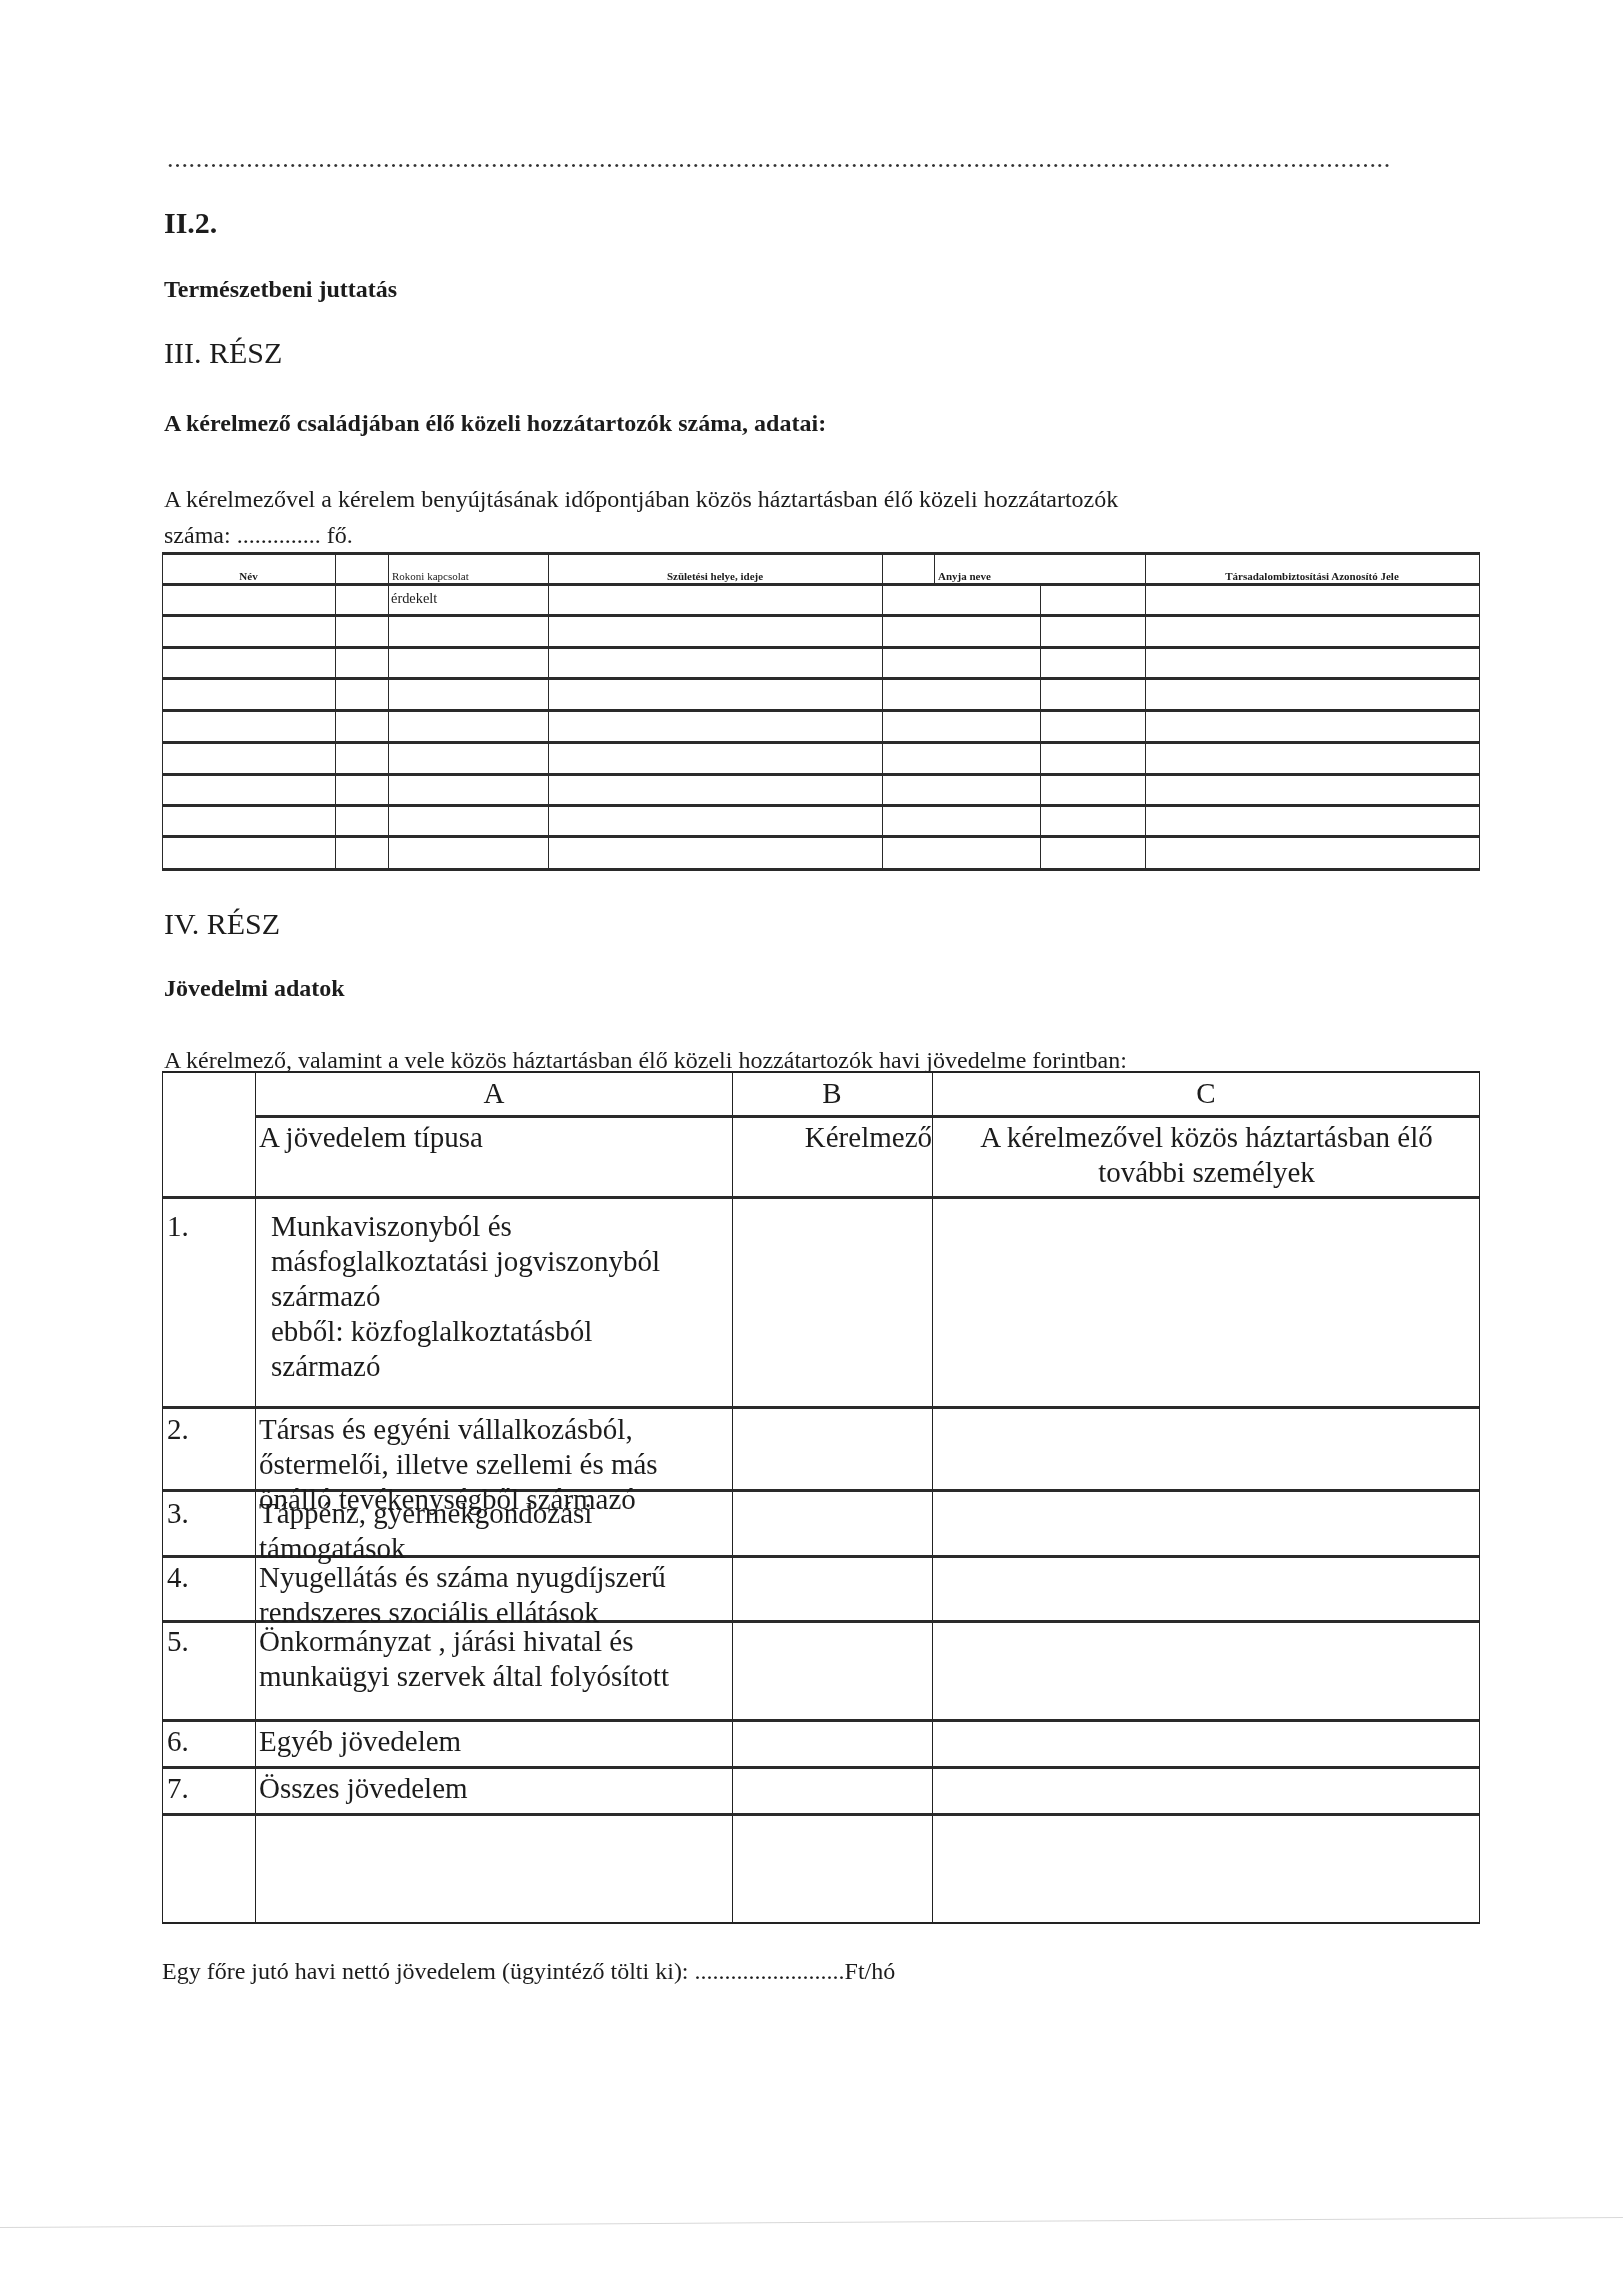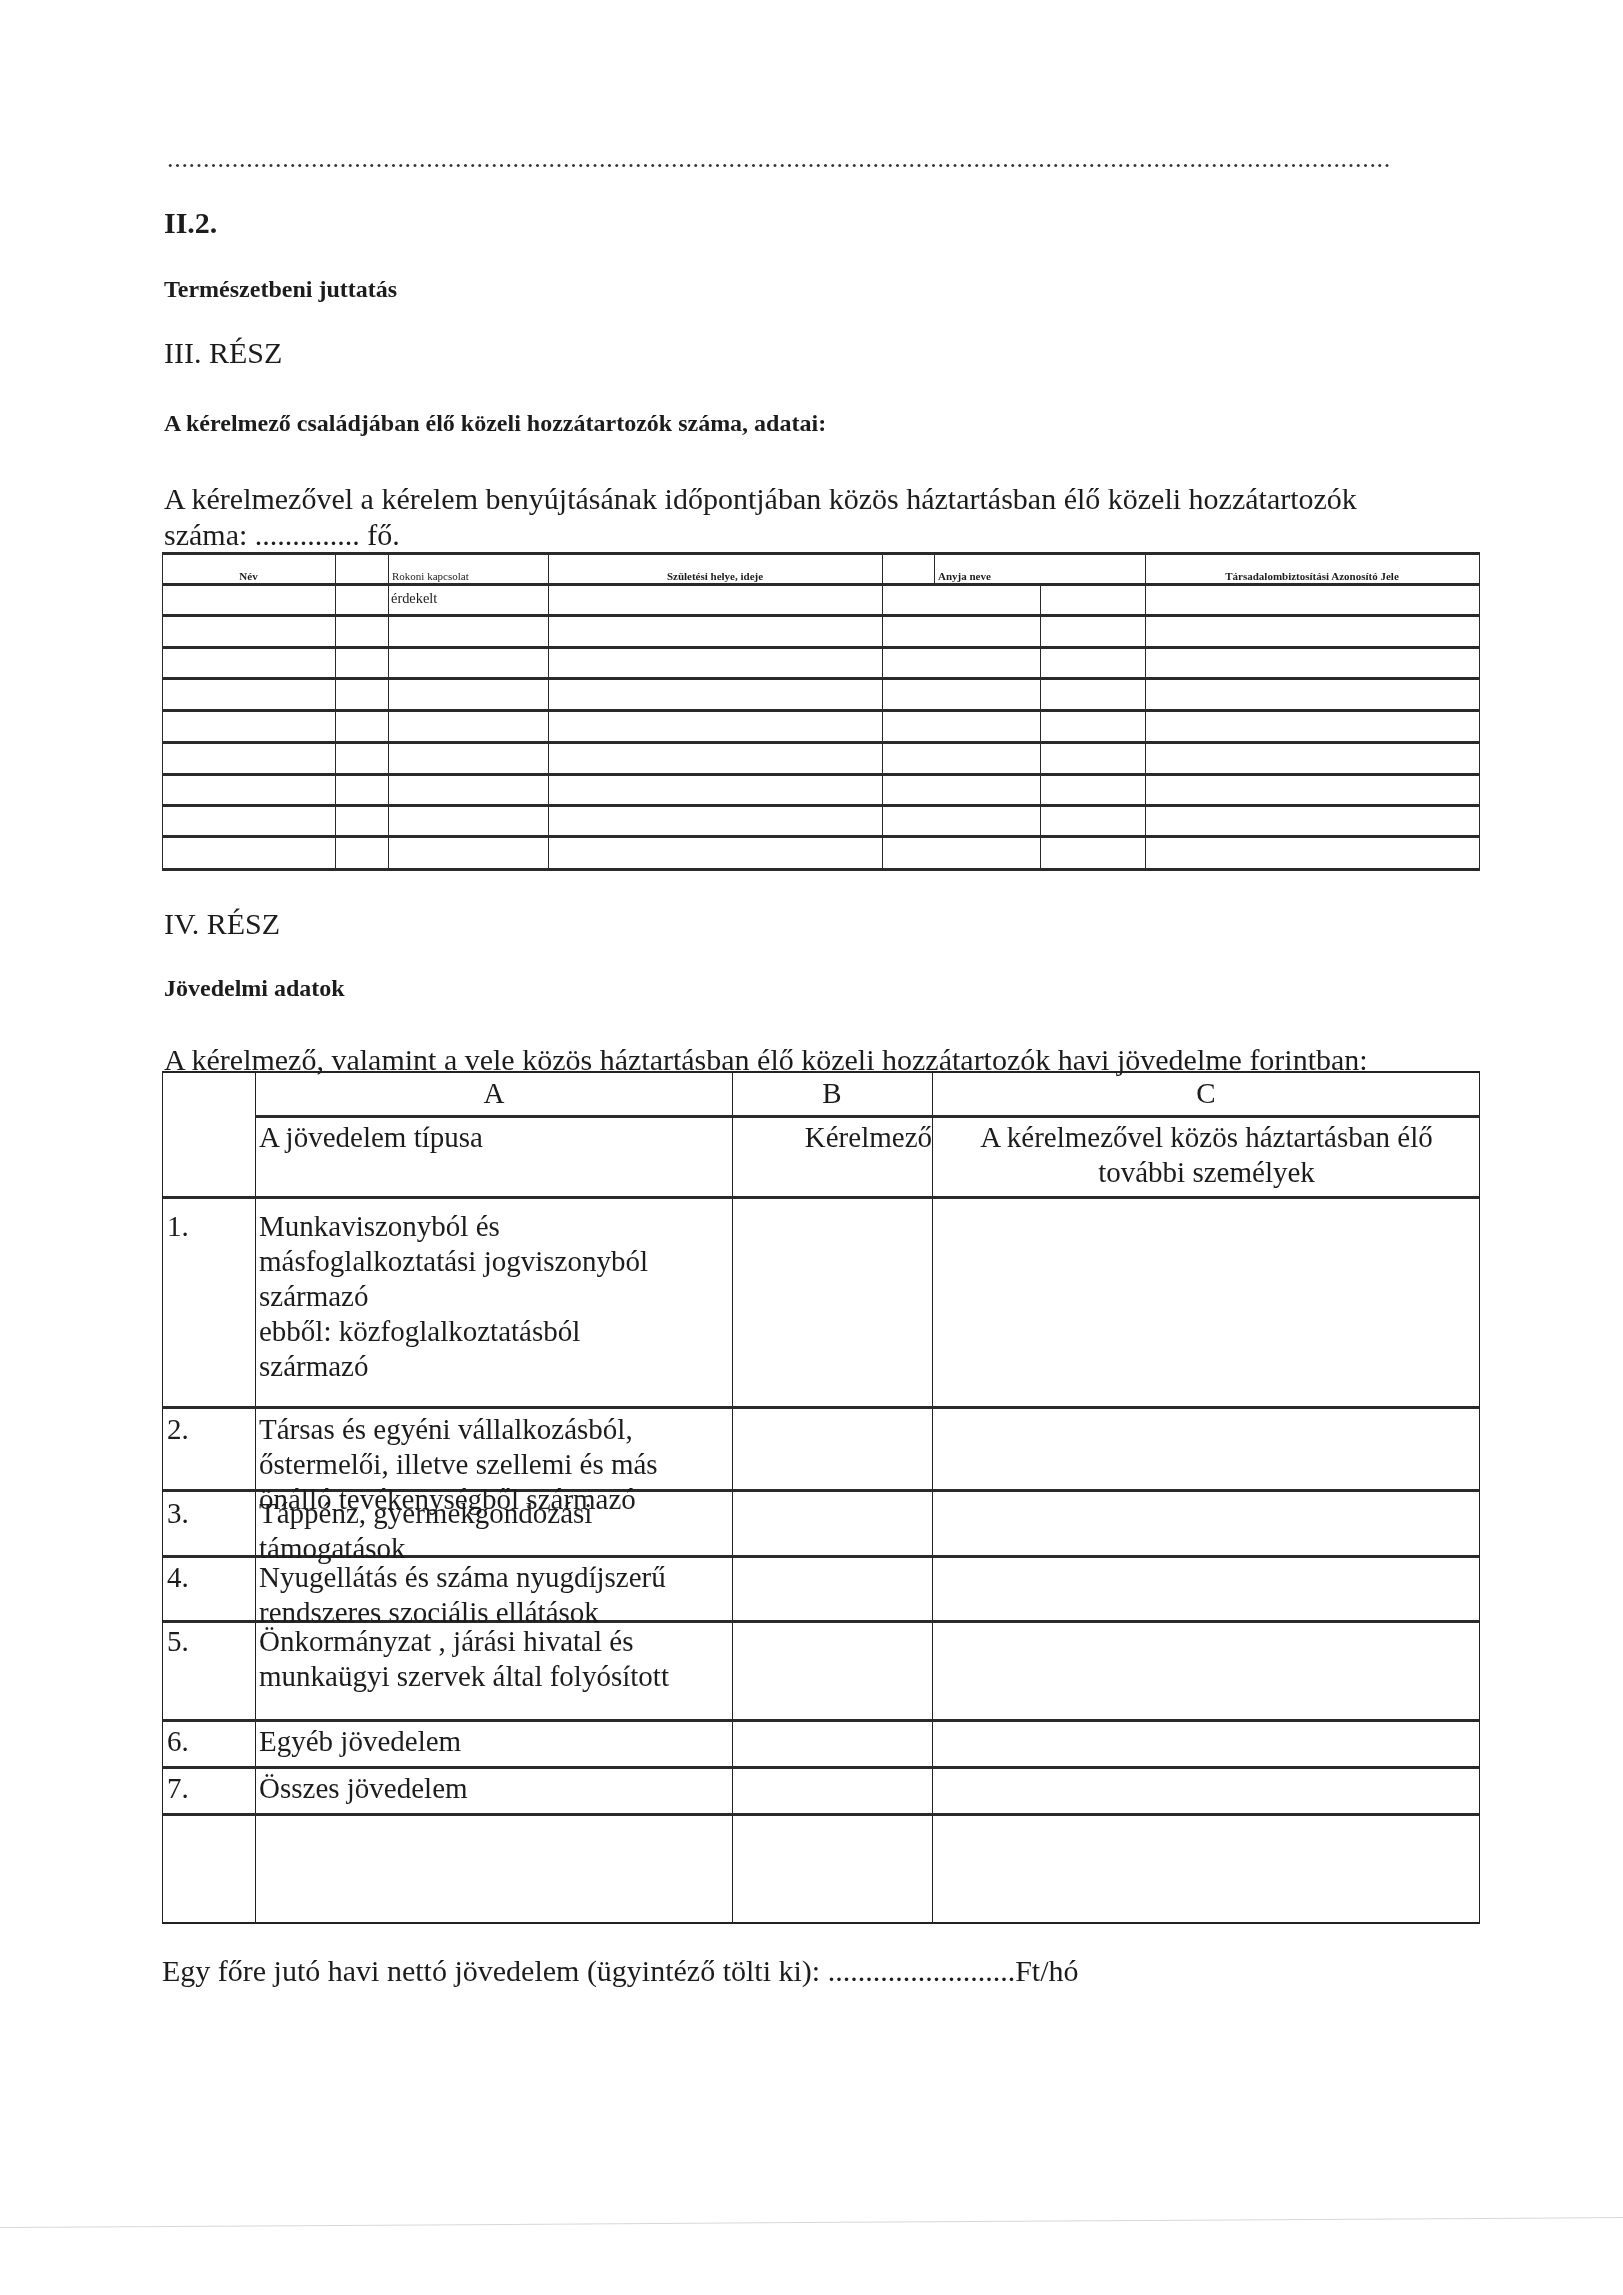--- a/index.html
+++ b/index.html
@@ -3,21 +3,21 @@
 <meta charset="utf-8">
 <style>
   html, body { margin:0; padding:0; background:#ffffff; }
   body { width:1623px; height:2295px; position:relative; overflow:hidden;
          font-family:"Liberation Serif","DejaVu Serif",serif; color:#1c1c1c; }
   .abs { position:absolute; white-space:nowrap; }
   .dots { left:167px; top:144px; width:1224px; font-size:26px; letter-spacing:0.7px; overflow:hidden; color:#333; }
   .h-num { left:164px; top:206px; font-size:30px; font-weight:bold; }
   .h-bold { font-size:24px; font-weight:bold;text-align:right; }
   .h-plain { font-size:30px; }
-  .para { font-size:30px; line-height:36px; }
+  .para { font-size:24px; line-height:36px; }
   
   .t1 { position:absolute; left:162px; top:552px; width:1318px; height:319px; }
   .t1 .hl { position:absolute; left:0; width:100%; height:2.6px; background:#2a2a2a; }
   .t1 .vl { position:absolute; width:1.3px; background:#2a2a2a; }
   .t1 .hdr { position:absolute; top:3.9px; height:25px; font-size:11px; font-weight:bold; line-height:25px; white-space:nowrap;margin-top:8px; }
   .t1 .cell-txt { position:absolute; font-size:14.4px; white-space:nowrap; }
   
   .t2 { position:absolute; left:162px; top:1071px; width:1318px; height:853px; border:1.3px solid #222; border-top:2.6px solid #222; border-bottom:2.6px solid #222; box-sizing:border-box; }
   .t2 .vl { position:absolute; width:1.3px; background:#222; top:0; bottom:0; }
   .t2 .hl { position:absolute; left:0; width:100%; height:2.6px; background:#2a2a2a; }
@@ -91,21 +91,21 @@
 
   <div class="txt center" style="left:92px;width:478px;top:2.6px;">A</div>
   <div class="txt center" style="left:569px;width:200px;top:2.6px;">B</div>
   <div class="txt center" style="left:769px;width:548px;top:2.6px;">C</div>
 
   <div class="txt" style="left:96px;top:47px;">A jövedelem típusa</div>
   <div class="txt center" style="left:569px;width:200px;top:47px;text-align:right;">Kérelmező</div>
   <div class="txt center" style="left:785px;width:517px;top:47px;white-space:normal;">A kérelmezővel közös háztartásban élő további személyek</div>
 
   <div class="txt" style="left:3.9px;top:136px;">1.</div>
-  <div class="txt" style="left:96px;top:136px;width:470px;">
+  <div class="txt" style="left:108px;top:136px;width:470px;">
     <div style="display:flex;justify-content:space-between;">
         <span>Munkaviszonyból és</span>
       </div>
     <div>másfoglalkoztatási jogviszonyból</div>
     <div>származó</div>
     <div>ebből: közfoglalkoztatásból</div>
     <div>származó</div>
   </div>
   <div class="txt" style="left:573px;top:131px;width:193px;height:196px;"></div>
   <div class="txt" style="left:773px;top:131px;width:540px;height:196px;"></div>

